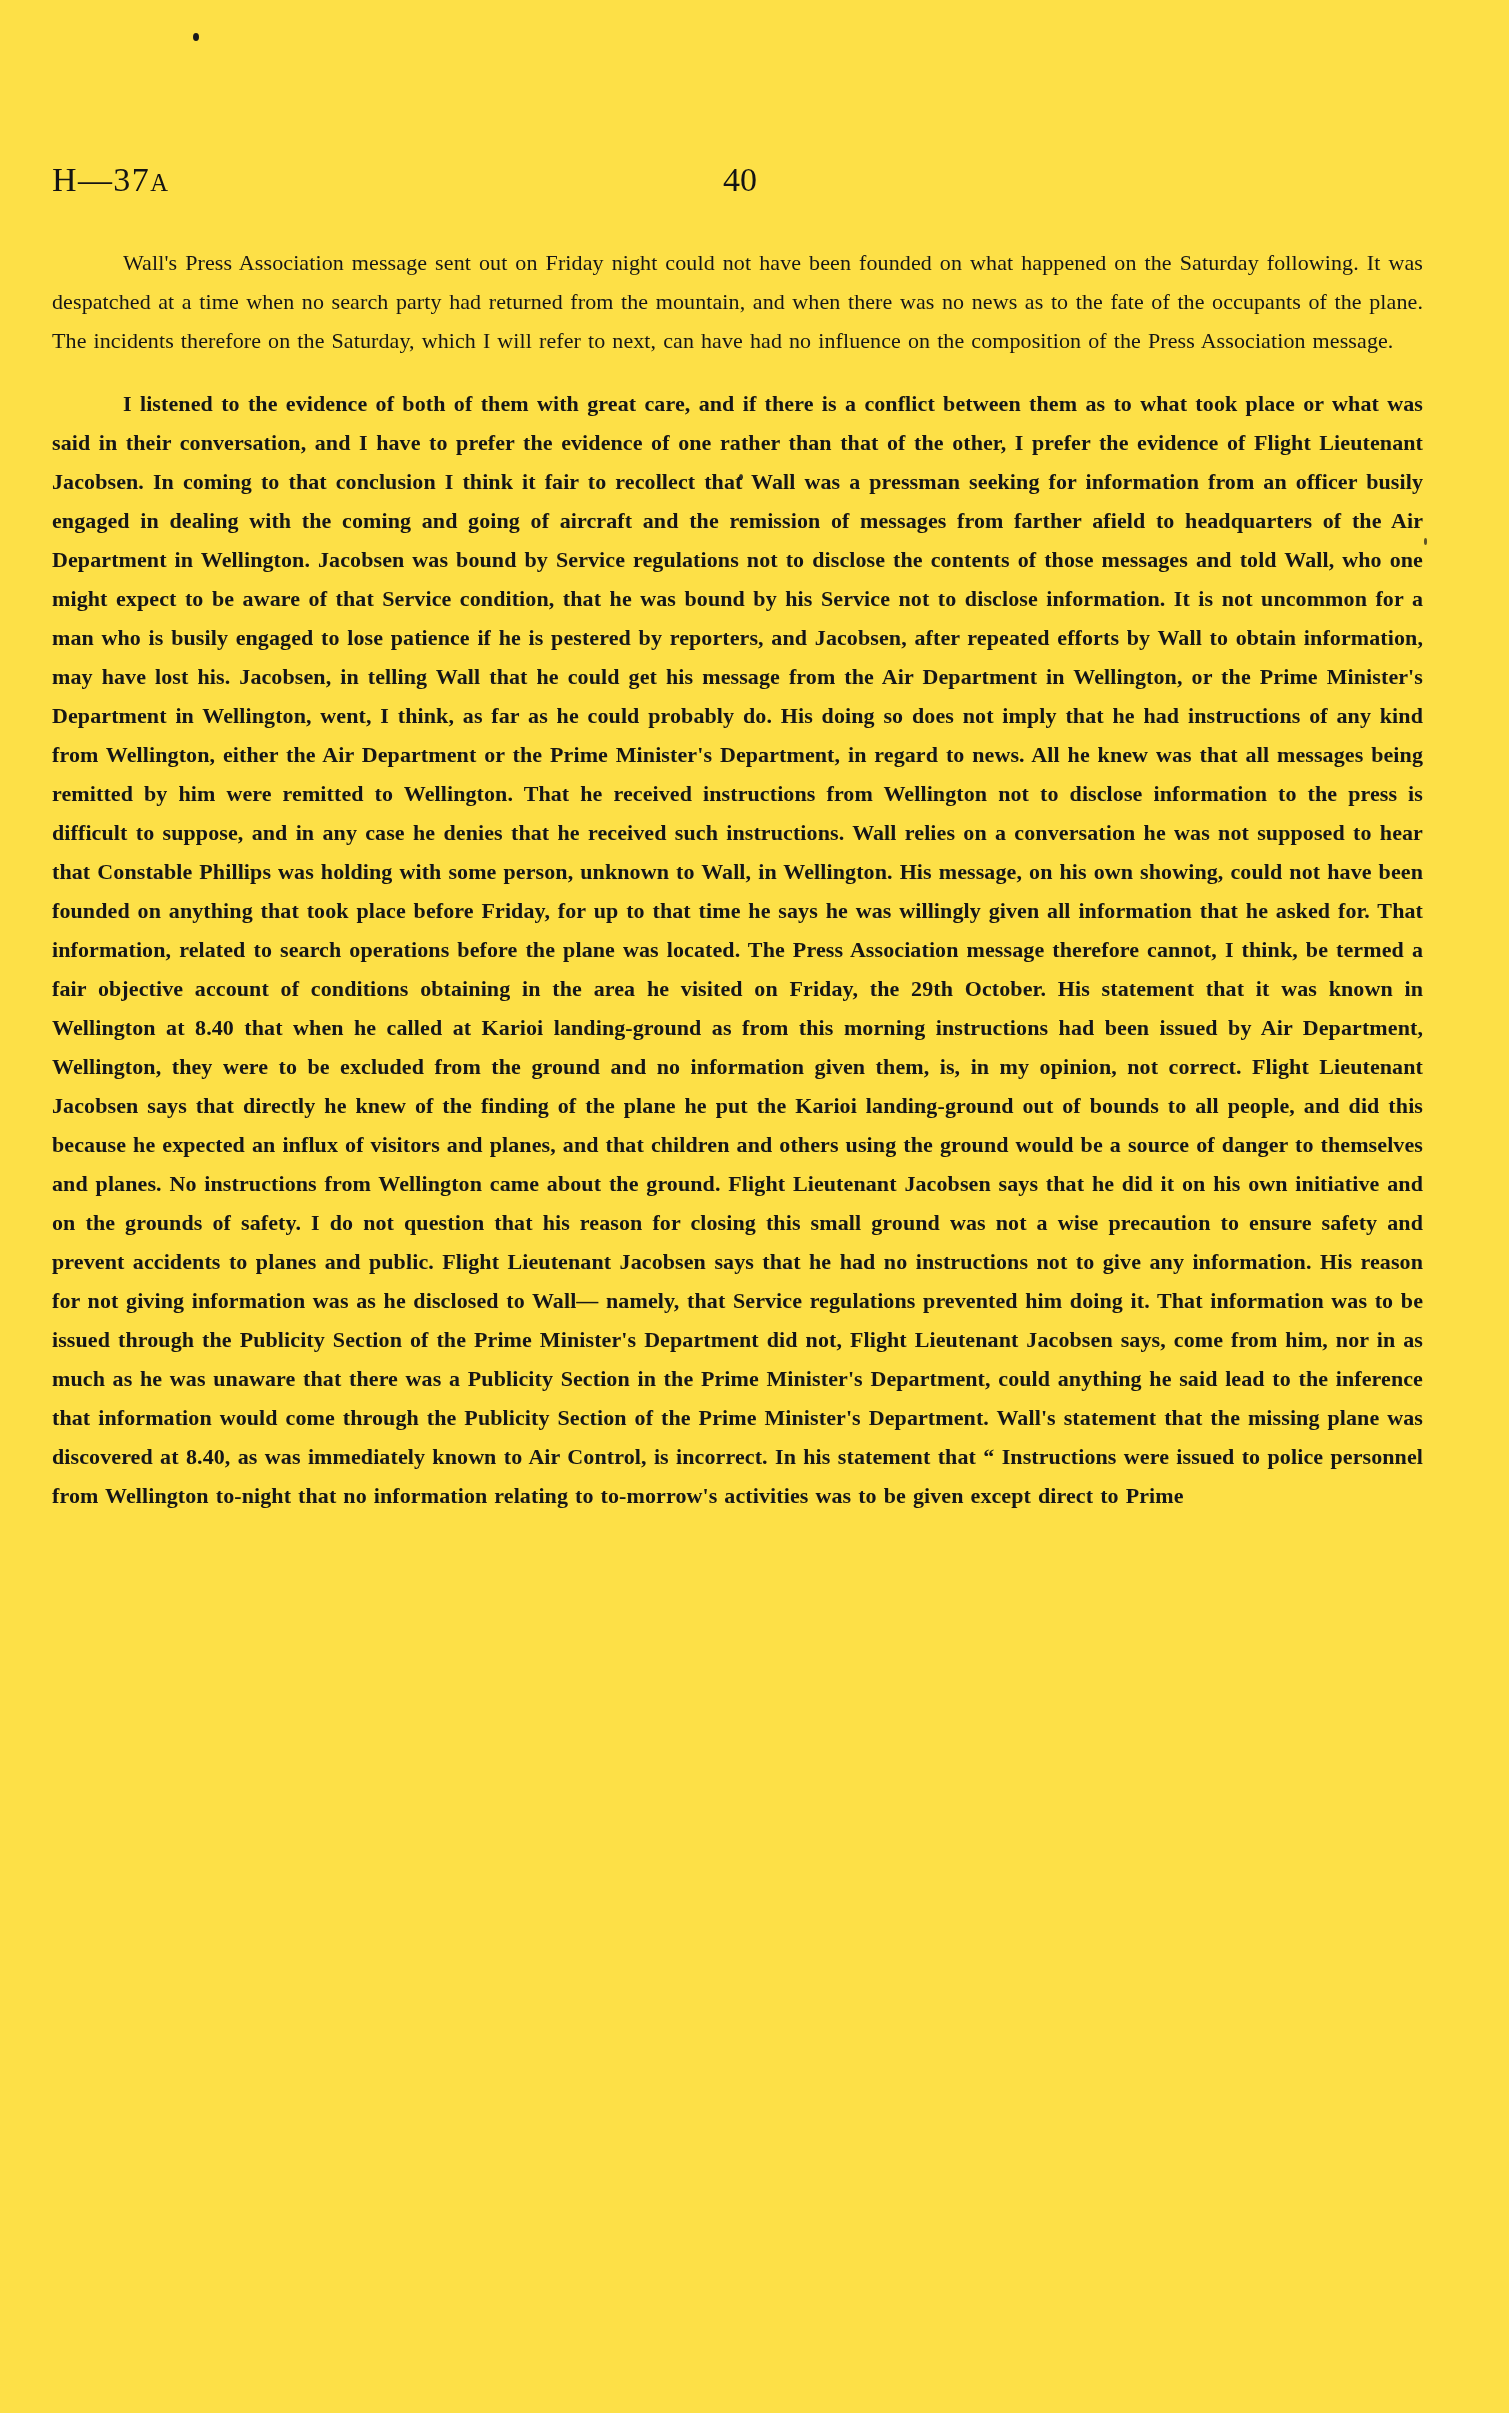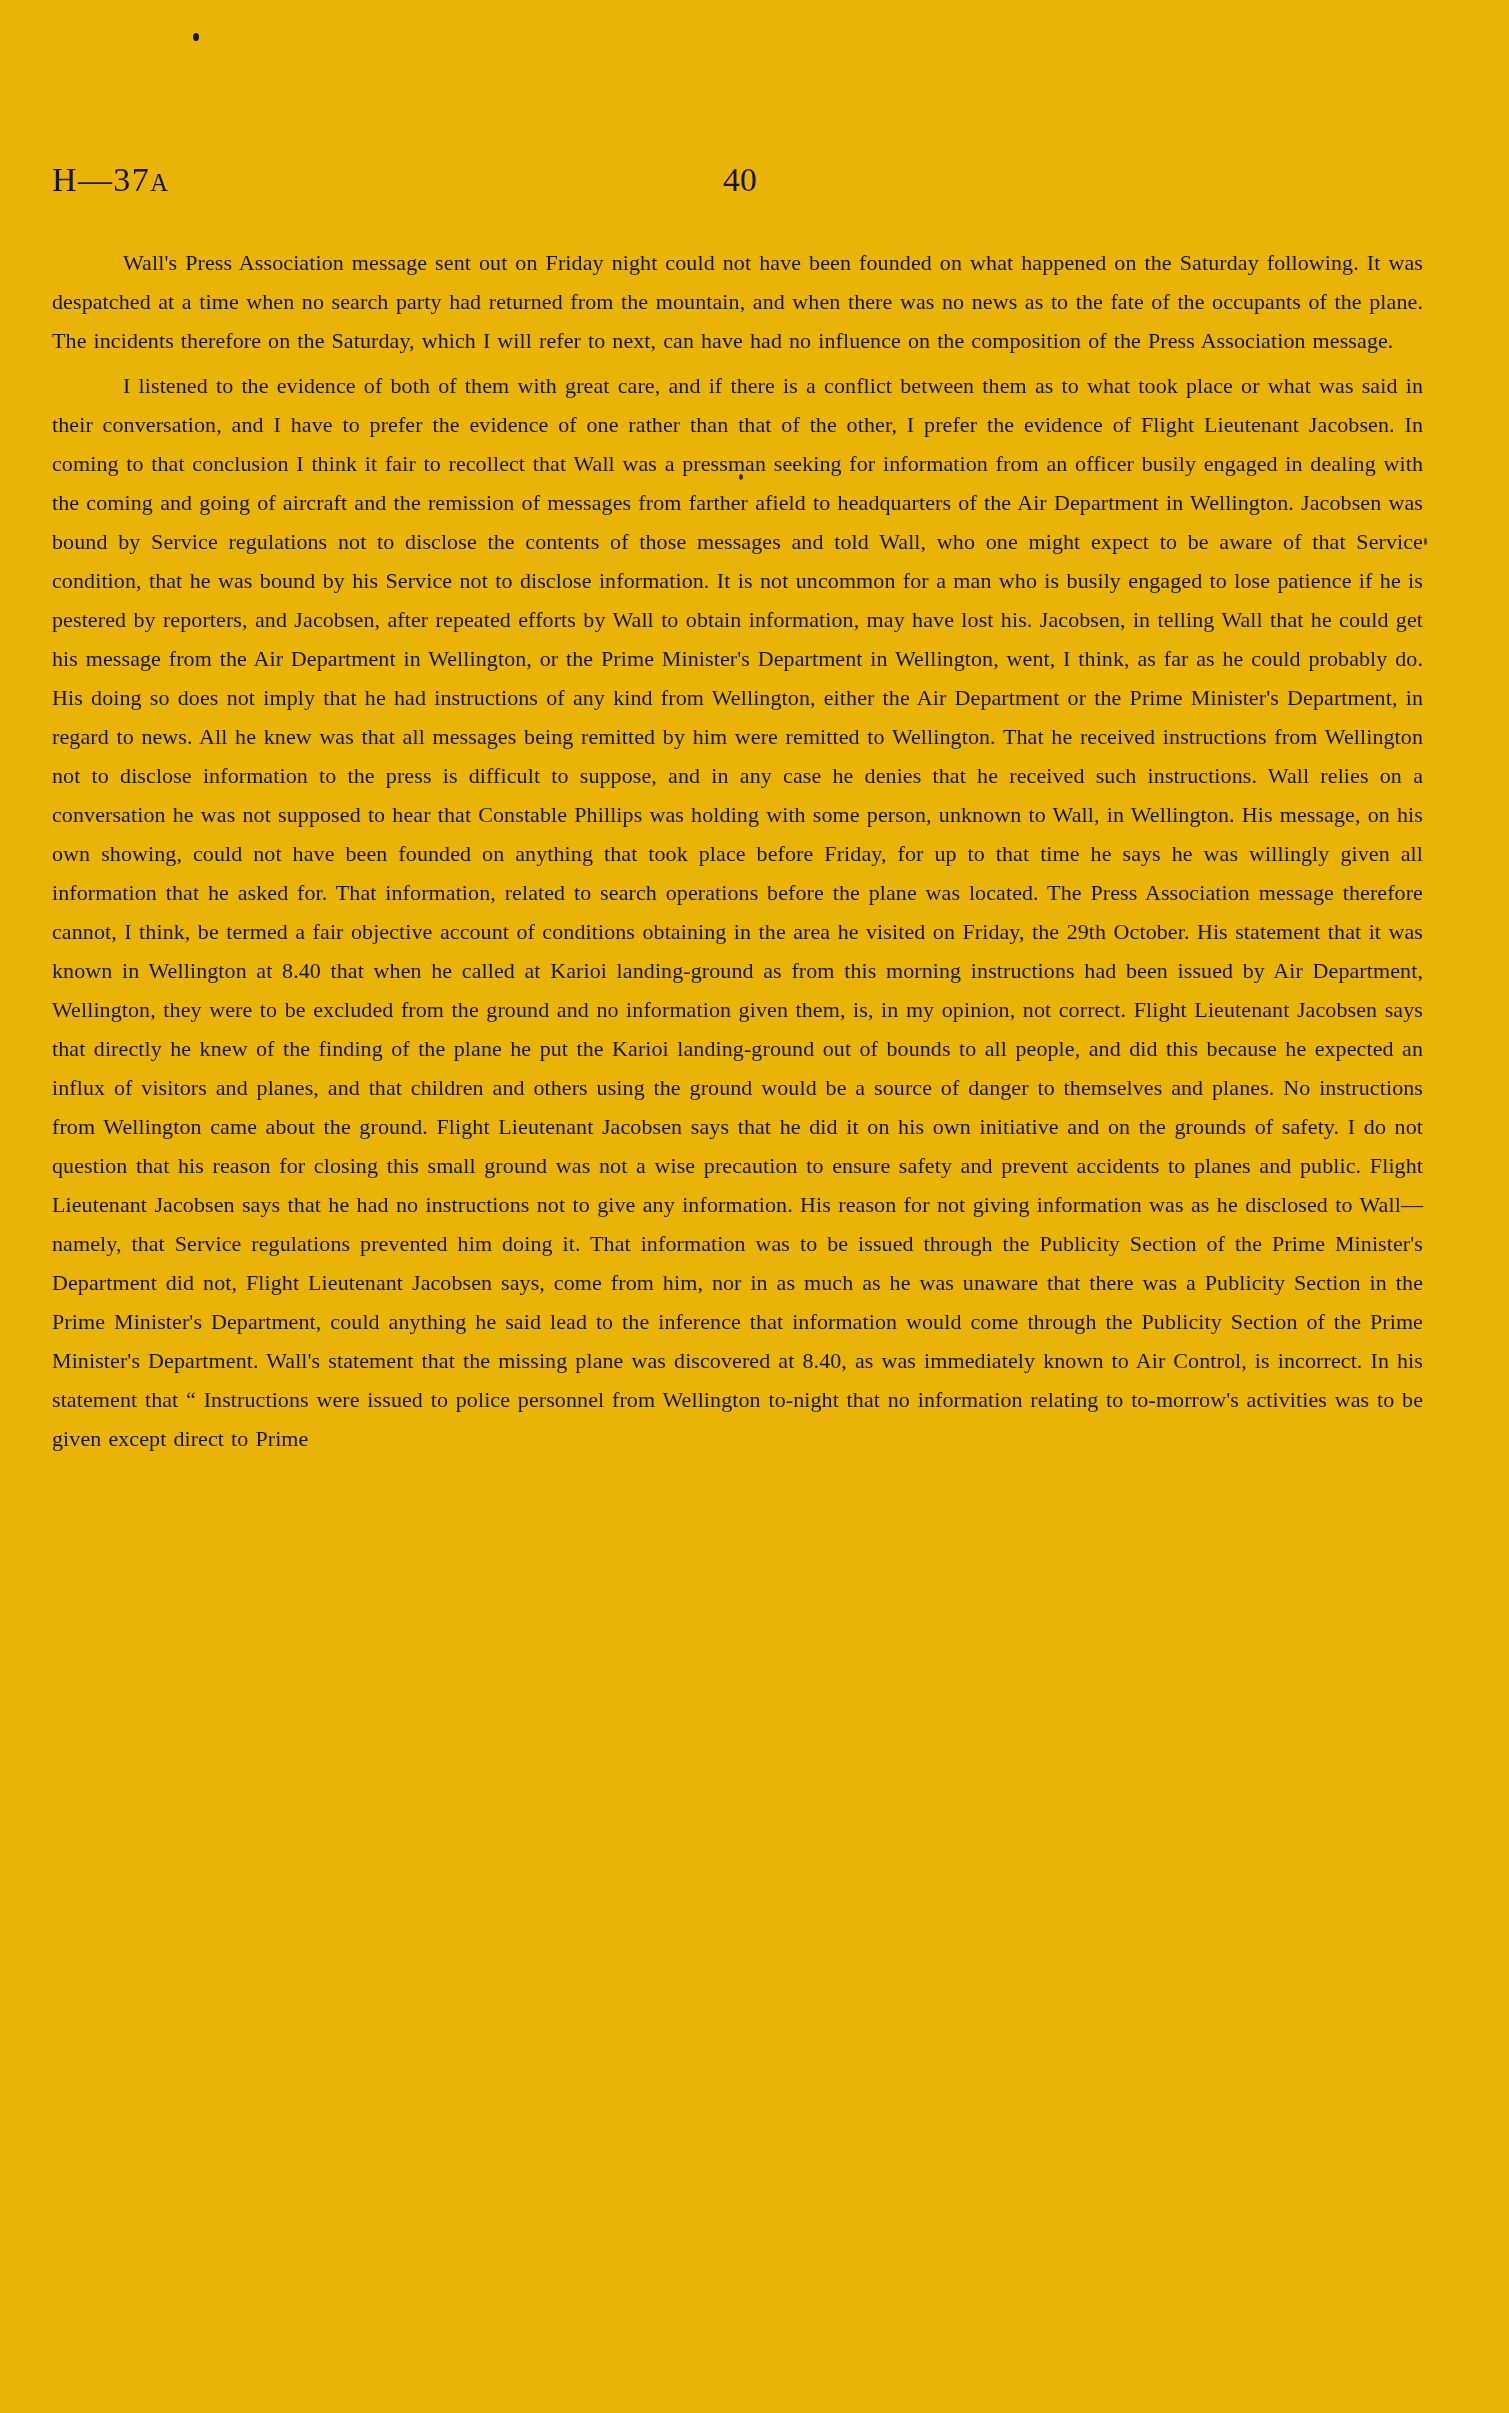--- a/index.html
+++ b/index.html
@@ -4,21 +4,21 @@
 <style>
   html, body {
     margin: 0;
     padding: 0;
     background: #ffffff;
   }
   .page {
     position: relative;
     width: 1510px;
     height: 2413px;
-    background: #eab308;
+    background: #fde047;
     color: #1a1a1a;
     font-family: "Liberation Serif", "DejaVu Serif", serif;
     overflow: hidden;
   }
   .page-header {
     position: absolute;
     top: 161px;
     left: 52px;
     right: 82px;
     height: 48px;
@@ -51,21 +51,22 @@
     text-align: justify;
     letter-spacing: 0.1px;
     word-spacing: 1.4px;
     color: #161616;
   }
   .para {
     margin: 0;
     text-indent: 71px;
   }
   .para-2 {
-    margin-top: 6px;
+    margin-top: 24px;
+    font-weight: bold;
   }
   .speck {
     position: absolute;
     background: #1a1a1a;
     border-radius: 50%;
   }
   .speck-top    { left: 193px;  top: 33px;  width: 6.1px; height: 8.2px; }
   .speck-mid    { left: 739px; top: 474px; width: 4.1px; height: 5.5px; opacity: 0.85; }
   .speck-right  { left: 1424px; top: 538px; width: 3.4px; height: 6.8px; opacity: 0.7; }
 </style>

